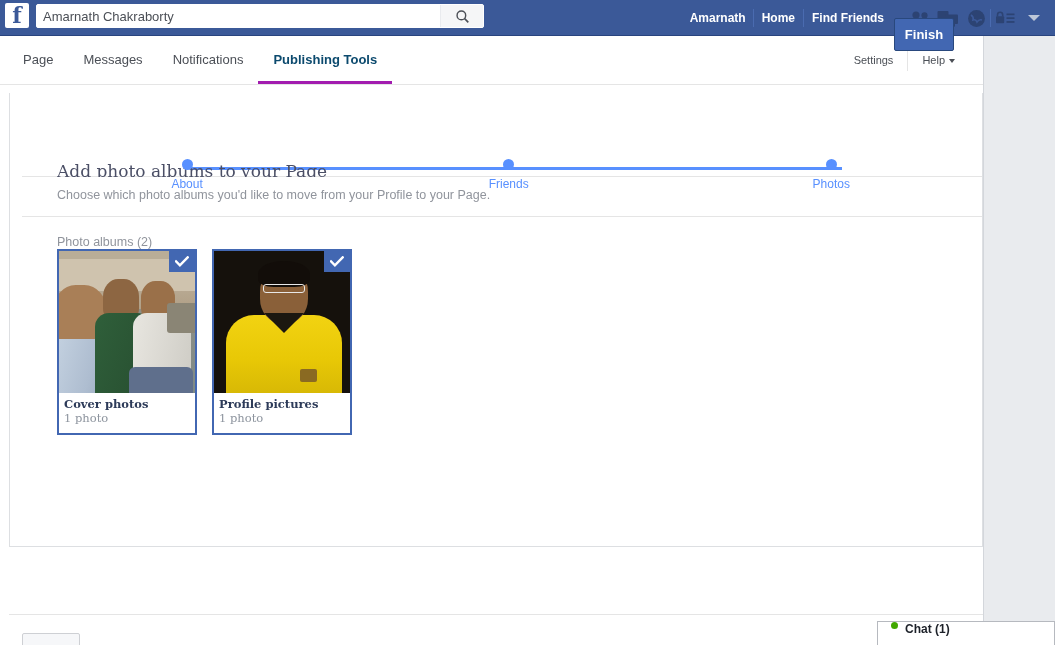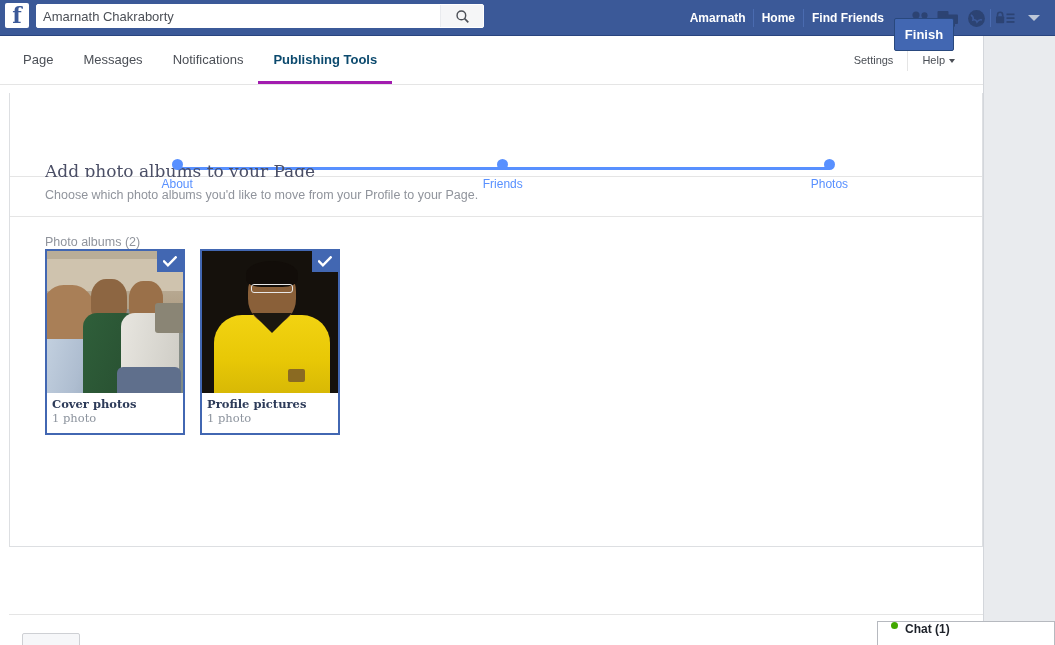--- a/index.html
+++ b/index.html
@@ -208,20 +208,21 @@
 
   
   .wizard {
     position: absolute;
     left: 9px; top: 57px;
     width: 974px;
     background: #ffffff;
     border: 1px solid #dddfe2;
     border-top: none;
     box-sizing: border-box;
+    padding-left: 12px;
   }
   .stepper {
     position: relative;
     height: 83px;
   }
   .step-track {
     position: absolute;
     left: 168px; top: 74px;
     width: 652px;
     height: 3px;

